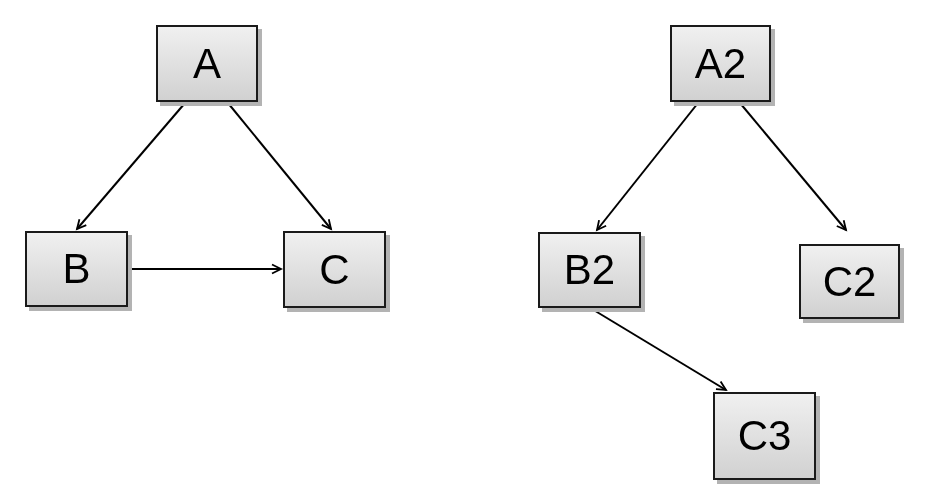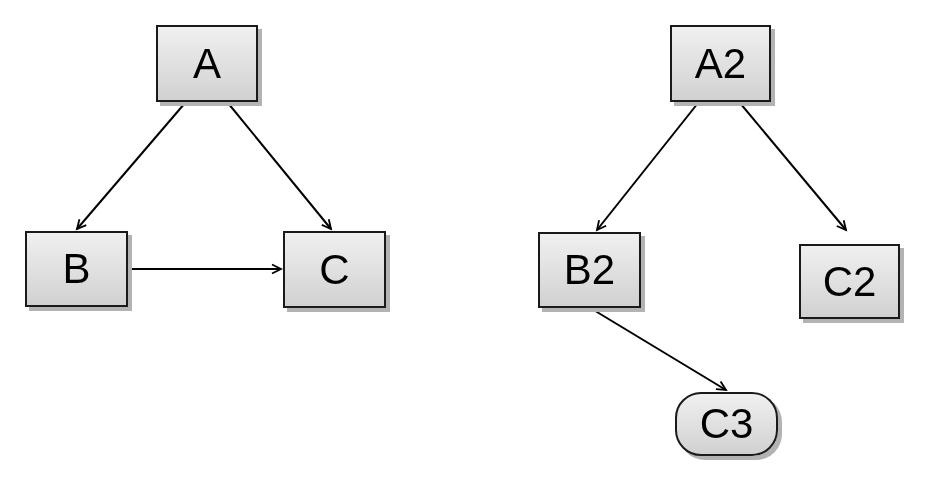--- a/index.html
+++ b/index.html
@@ -63,15 +63,15 @@
         <line x1="592" y1="309" x2="726" y2="390" class="edge" stroke="#000000" marker-end="url(#arrow-open)"></line>
       </g>
   </svg>
   <div id="node-layer">
       <div class="node" style="left: 156px; top: 25px; width: 102px; height: 77px; background: linear-gradient(rgb(240, 240, 240), rgb(209, 209, 209)); border-color: rgb(26, 26, 26); box-shadow: rgb(179, 179, 179) 4px 4px 0px; color: rgb(0, 0, 0);">A</div>
       <div class="node" style="left: 25px; top: 231px; width: 103px; height: 76px; background: linear-gradient(rgb(240, 240, 240), rgb(209, 209, 209)); border-color: rgb(26, 26, 26); box-shadow: rgb(179, 179, 179) 4px 4px 0px; color: rgb(0, 0, 0);">B</div>
       <div class="node" style="left: 283px; top: 231px; width: 103px; height: 77px; background: linear-gradient(rgb(240, 240, 240), rgb(209, 209, 209)); border-color: rgb(26, 26, 26); box-shadow: rgb(179, 179, 179) 4px 4px 0px; color: rgb(0, 0, 0);">C</div>
       <div class="node" style="left: 670px; top: 25px; width: 101px; height: 77px; background: linear-gradient(rgb(240, 240, 240), rgb(209, 209, 209)); border-color: rgb(26, 26, 26); box-shadow: rgb(179, 179, 179) 4px 4px 0px; color: rgb(0, 0, 0);">A2</div>
       <div class="node" style="left: 538px; top: 232px; width: 103px; height: 76px; background: linear-gradient(rgb(240, 240, 240), rgb(209, 209, 209)); border-color: rgb(26, 26, 26); box-shadow: rgb(179, 179, 179) 4px 4px 0px; color: rgb(0, 0, 0);">B2</div>
       <div class="node" style="left: 799px; top: 244px; width: 101px; height: 75px; background: linear-gradient(rgb(240, 240, 240), rgb(209, 209, 209)); border-color: rgb(26, 26, 26); box-shadow: rgb(179, 179, 179) 4px 4px 0px; color: rgb(0, 0, 0);">C2</div>
-      <div class="node" style="left: 675px; top: 392px; width: 103px; height: 64px; background: linear-gradient(rgb(240, 240, 240), rgb(209, 209, 209)); border-color: rgb(26, 26, 26); box-shadow: rgb(179, 179, 179) 4px 4px 0px; color: rgb(0, 0, 0); border-radius: 26px;">C3</div>
+      <div class="node" style="left: 713px; top: 392px; width: 103px; height: 88px; background: linear-gradient(rgb(240, 240, 240), rgb(209, 209, 209)); border-color: rgb(26, 26, 26); box-shadow: rgb(179, 179, 179) 4px 4px 0px; color: rgb(0, 0, 0);">C3</div>
     </div>
 </div>
 
 </body></html>

